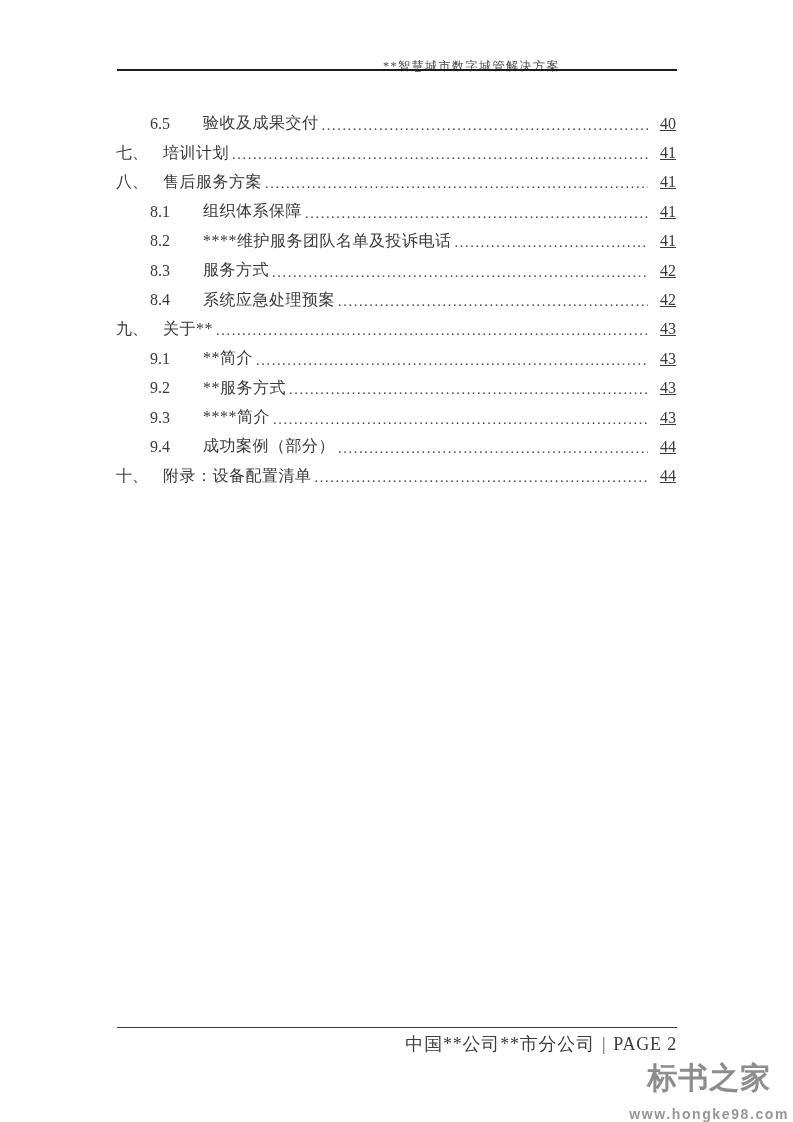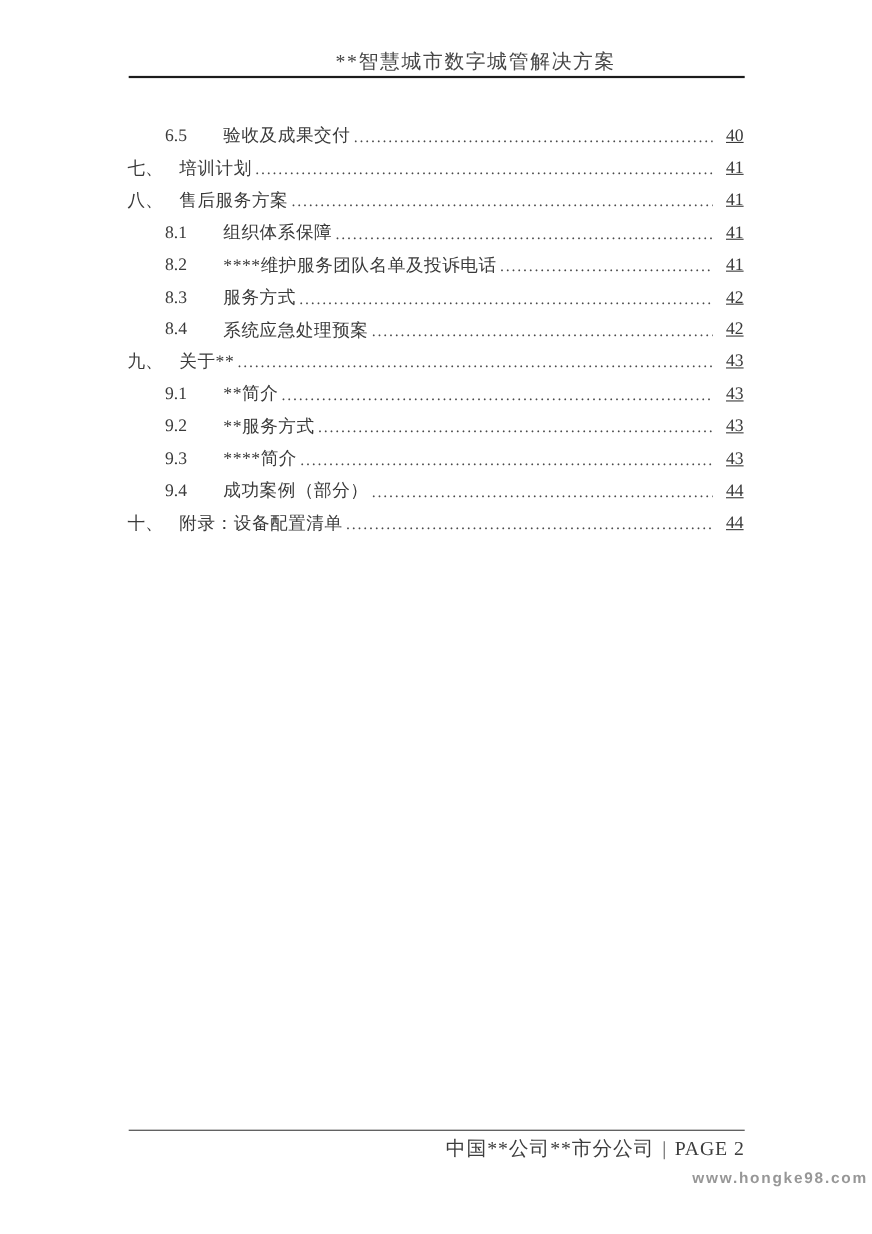--- a/index.html
+++ b/index.html
@@ -13,25 +13,25 @@
     height: 1122px;
     background: #ffffff;
     overflow: hidden;
     font-family: "Liberation Serif", "DejaVu Serif", serif;
     color: #3a3a3a;
   }
 
   
   .header-title {
     position: absolute;
-    top: 44px;
+    top: 58px;
     left: 118px;
     right: 233px;
     text-align: right;
-    font-size: 18px;
+    font-size: 12px;
     letter-spacing: 1.5px;
     color: #454545;
     white-space: nowrap;
   }
   .header-rule {
     position: absolute;
     top: 69px;
     left: 117px;
     width: 560px;
     height: 2px;
@@ -128,21 +128,21 @@
     font-weight: bold;
     letter-spacing: 1px;
     color: #8d8d8d;
     line-height: 1.1;
   }
   .wm-url {
     font-size: 14px;
     font-weight: bold;
     letter-spacing: 1.6px;
     color: #979797;
-    margin-top: 1px;
+    margin-top: 12px;
   }
 </style>
 </head>
 <body>
 
 <div class="page">
 
   <div class="header-title">**智慧城市数字城管解决方案</div>
   <div class="header-rule"></div>
 
@@ -226,16 +226,17 @@
       <span class="toc-page">44</span>
     </div>
     </div>
 
   <div class="footer-rule"></div>
   <div class="footer-text">
     <span>中国**公司**市分公司</span><span class="footer-sep">|</span><span>PAGE 2</span>
   </div>
 
   <div class="watermark">
+    <div class="wm-title">标书之家</div>
     <div class="wm-url">www.hongke98.com</div>
   </div>
 
 </div>
 
 </body></html>

